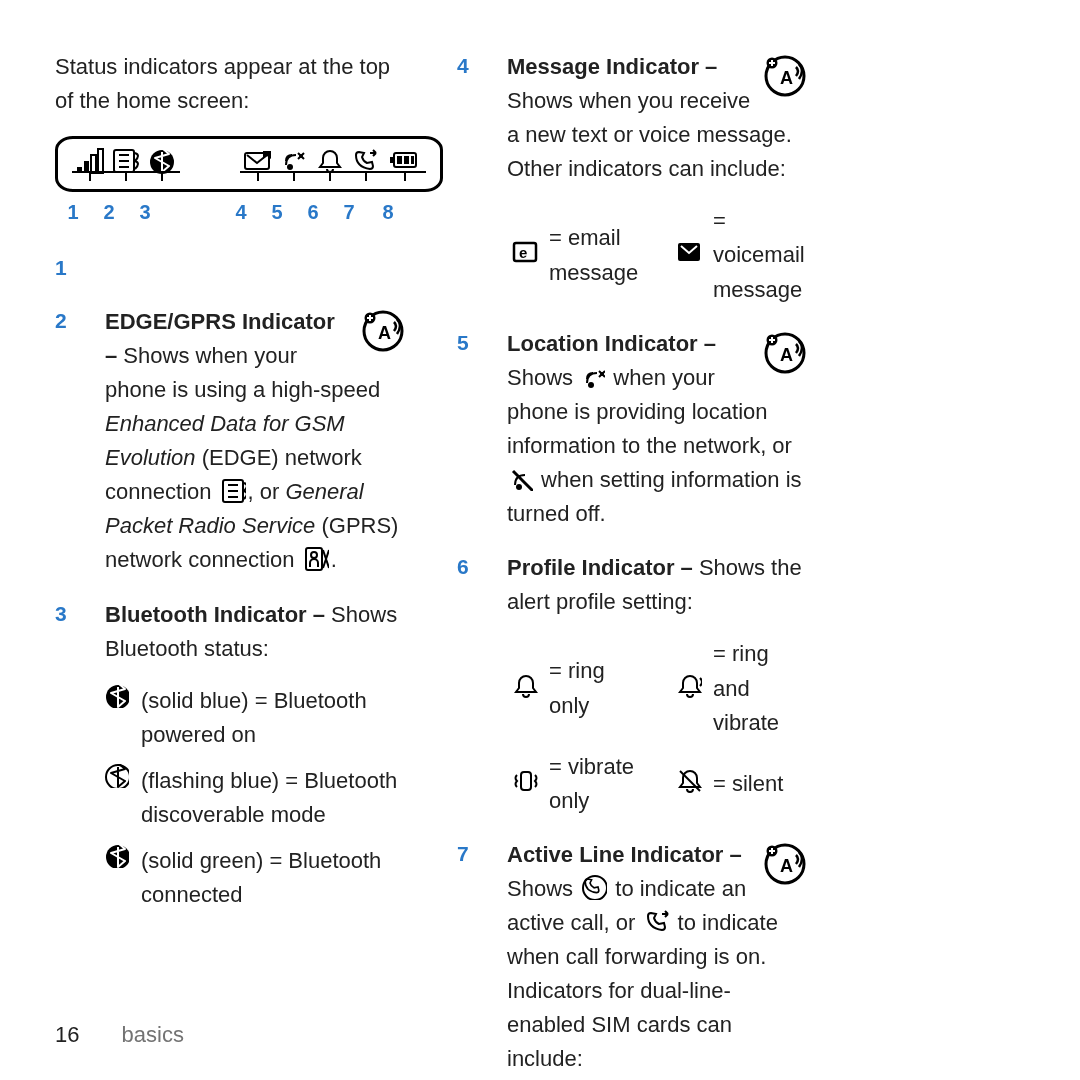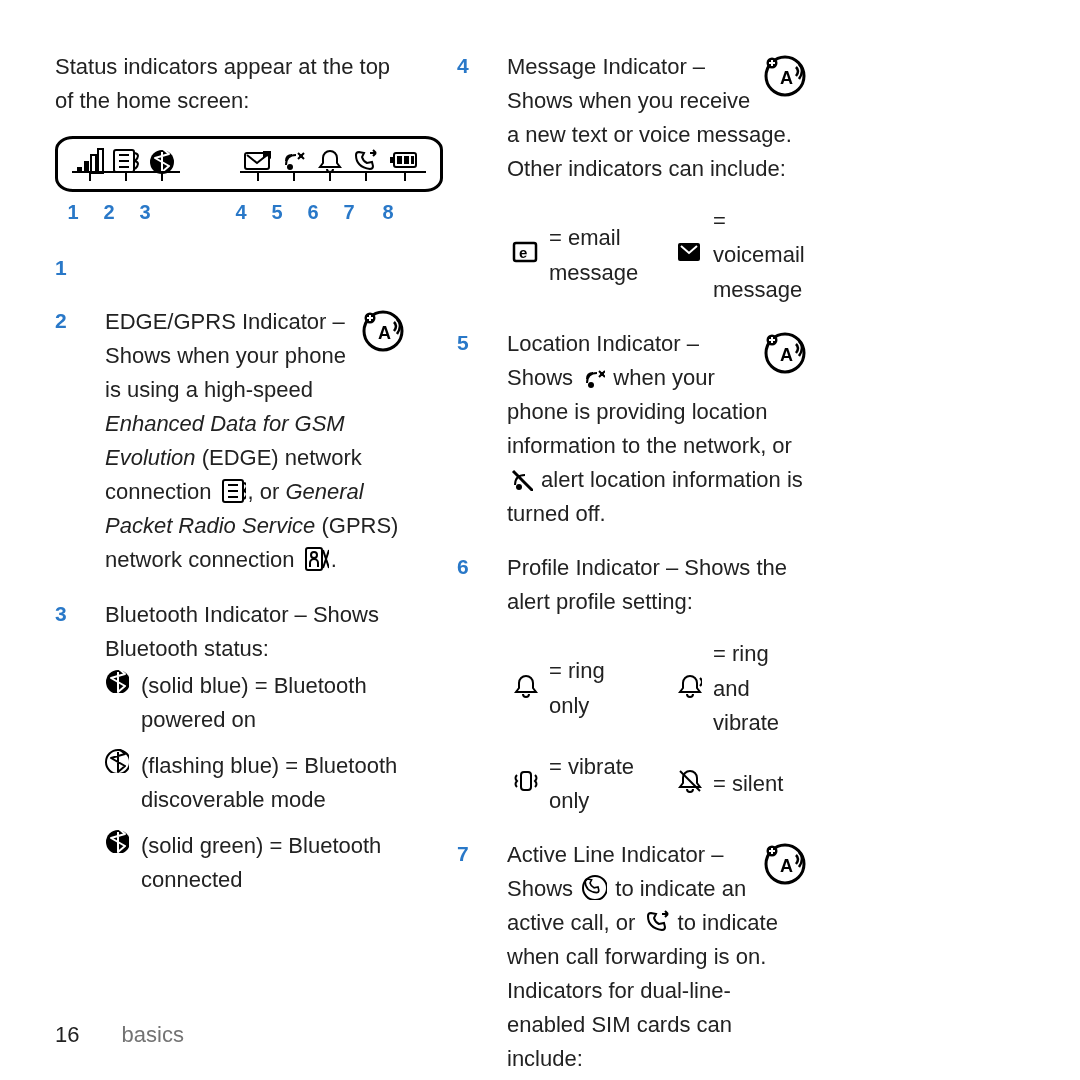--- a/index.html
+++ b/index.html
@@ -82,24 +82,24 @@
     gap: 14px;
     margin-bottom: 20px;
   }
   .item-num {
     color:#2978c8;
     font-weight:700;
     font-size:21px;
     line-height:1.55;
   }
   .item-body { }
-  .item-body b { font-weight:400; }
+  .item-body b { font-weight:700; }
   .item-body i { font-style: italic; }
   .sublist {
-    margin-top: 3px;
+    margin-top: 18px;
   }
   .sub-row {
     display:flex;
     gap:12px;
     margin-bottom: 12px;
     align-items: baseline;
   }
   .sub-row .glyph { width: 26px; text-align:center; }
   svg.side-badge {
     float: right;
@@ -378,21 +378,21 @@
     <div class="item">
       <div class="item-num">5</div>
       <div class="item-body">
         <svg class="side-badge" width="46" height="46">
               <use href="#badge"></use>
             </svg>
         <b>Location Indicator –</b><span> Shows </span><svg class="inline-icon" width="24" height="24">
               <use href="#ic-sat"></use>
             </svg><span> when your phone is providing location information to the network, or </span><svg class="inline-icon" width="24" height="24">
               <use href="#ic-sat-off"></use>
-            </svg><span> alert location information is turned off.</span>
+            </svg><span> when setting information is turned off.</span>
       </div>
     </div>
 
     <div class="item">
       <div class="item-num">6</div>
       <div class="item-body">
         <b>Profile Indicator –</b><span> Shows the alert profile setting:</span>
         <div class="two-col">
           <div class="cell">
                 <span class="glyph"><svg width="26" height="26">

